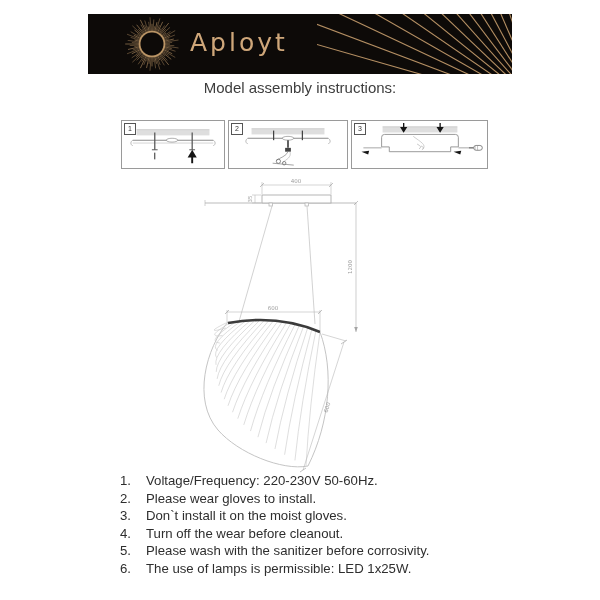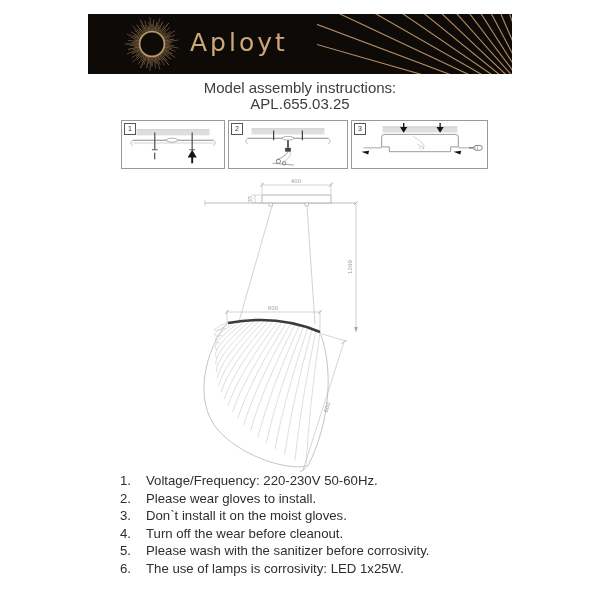--- a/index.html
+++ b/index.html
@@ -151,21 +151,20 @@
       <line x1="225" y1="95" x2="67.8042301357826" y2="-112.0977786862911" stroke="#c79e6d" stroke-width="1.1" opacity="0.9"></line>
       <line x1="225" y1="95" x2="84.91959589821556" y2="-124.03762322185833" stroke="#c79e6d" stroke-width="1.1" opacity="0.9"></line>
       <line x1="225" y1="95" x2="102.9373936756684" y2="-134.566374143321" stroke="#c79e6d" stroke-width="1.1" opacity="0.9"></line>
       <line x1="225" y1="95" x2="121.74154843495712" y2="-143.61620267783513" stroke="#c79e6d" stroke-width="1.1" opacity="0.9"></line>
       <line x1="225" y1="95" x2="141.21091924006686" y2="-151.12880763008098" stroke="#c79e6d" stroke-width="1.1" opacity="0.9"></line>
     </svg>
 </div>
 
 <div class="title-block">
   <div>Model assembly instructions:</div>
-  <div>APL.655.03.25</div>
 </div>
 
 <div class="stepbox" id="box1">
   <svg viewBox="0 0 104 49">
     <rect x="14" y="9" width="76" height="6" fill="#dedede"></rect>
     <line x1="14" y1="9" x2="90" y2="9" stroke="#c0c0c0" stroke-width="0.7"></line>
     <line x1="10" y1="20" x2="94" y2="20" stroke="#8a8a8a" stroke-width="1.1"></line>
     <line x1="10" y1="23" x2="94" y2="23" stroke="#b5b5b5" stroke-width="0.6"></line>
     <path d="M10,20 q-4,3 0,6" fill="none" stroke="#9a9a9a" stroke-width="0.7"></path>
     <path d="M94,20 q4,3 0,6" fill="none" stroke="#9a9a9a" stroke-width="0.7"></path>
@@ -309,15 +308,15 @@
   <div class="inst-row">
     <span class="num">4.</span>
     <span class="txt">Turn off the wear before cleanout.</span>
   </div>
   <div class="inst-row">
     <span class="num">5.</span>
     <span class="txt">Please wash with the sanitizer before corrosivity.</span>
   </div>
   <div class="inst-row">
     <span class="num">6.</span>
-    <span class="txt">The use of lamps is corrosivity: LED 1x25W.</span>
+    <span class="txt">The use of lamps is permissible: LED 1x25W.</span>
   </div>
 </div>
 
 </body></html>

